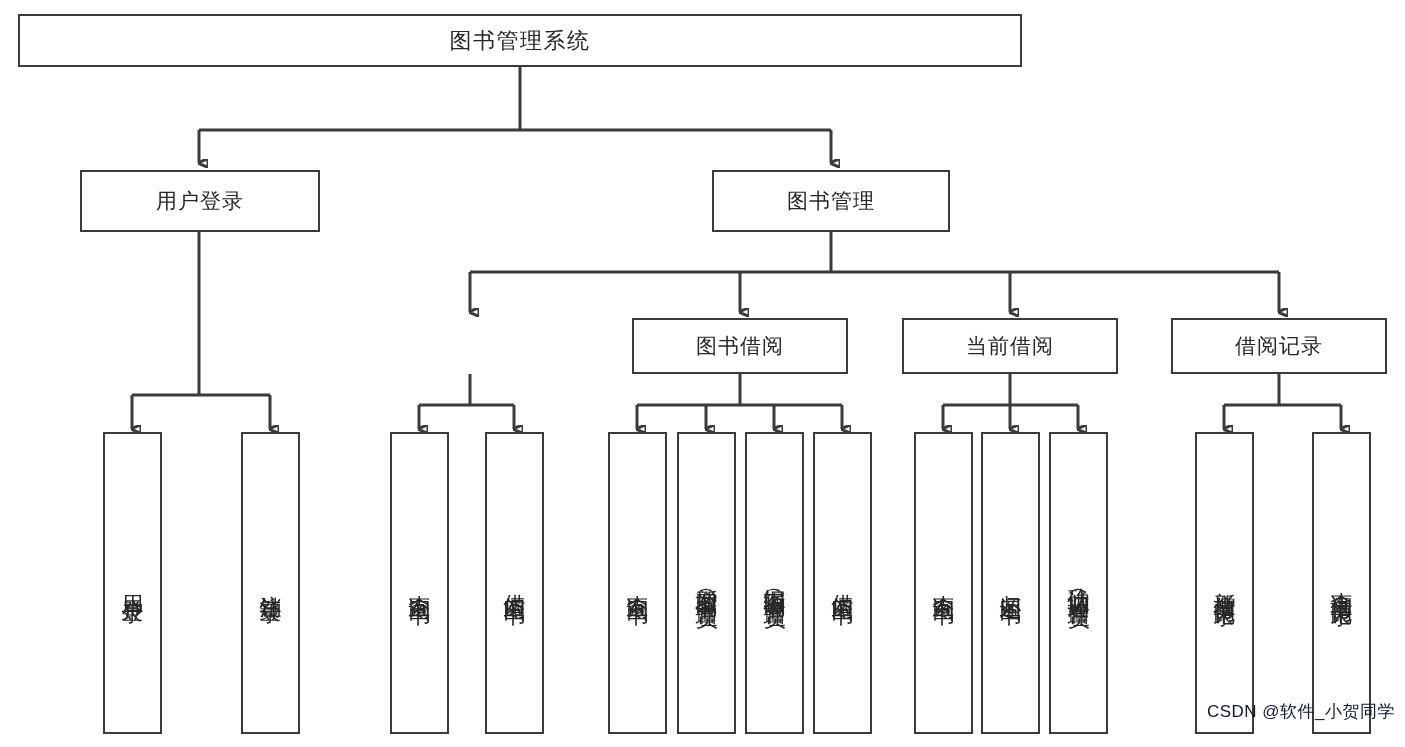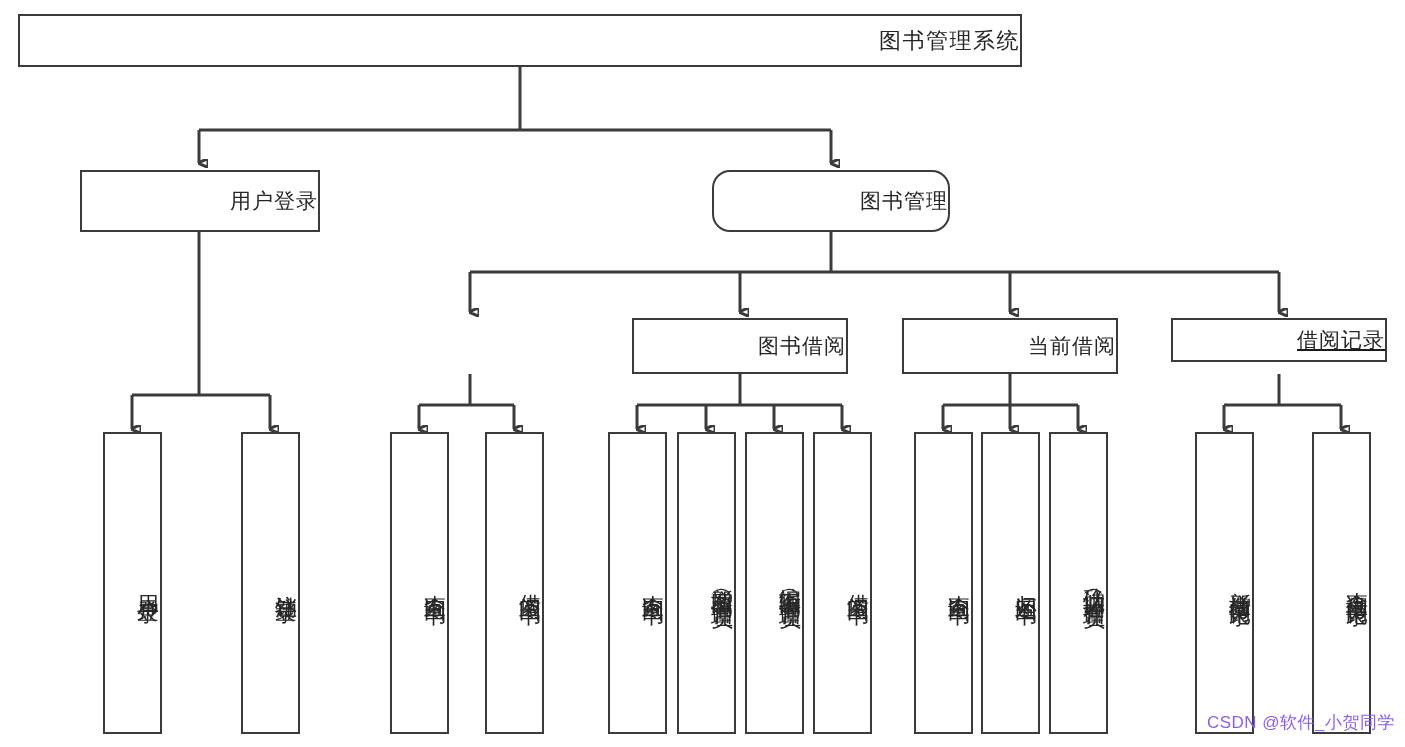--- a/index.html
+++ b/index.html
@@ -12,21 +12,21 @@
   #stage{position:relative;width:1405px;height:747px;}
 
   
   .node{
     position:absolute;
     box-sizing:border-box;
     background:#ffffff;
     border:2px solid #3b3b3b;
     display:flex;
     align-items:center;
-    justify-content:flex-end;
+    justify-content:center;
     color:#1a1a1a;
   }
   .node .lbl{
     display:block;
     text-align:center;
     line-height:1.18;
     white-space:nowrap;
     color:#262626;
   }
   
@@ -47,23 +47,23 @@
   svg#wires{
     position:absolute;left:0;top:0;width:1405px;height:747px;
     pointer-events:none;
   }
   svg#wires line, svg#wires path{
     stroke:#3b3b3b;stroke-width:3;fill:none;
   }
 
   .watermark{
     position:absolute;
-    right:10px;bottom:13px;
+    right:10px;bottom:24px;
     font-size:17px;
-    color:#8b5cf6;
+    color:#0f172a;
     letter-spacing:0.5px;
     white-space:nowrap;
   }
 </style>
 </head>
 <body>
 
 <div id="stage">
 
   <svg id="wires" viewBox="0 0 1405 747">
@@ -114,31 +114,31 @@
     <line x1="1341" y1="405" x2="1341" y2="429" marker-end="url(#arrow)"></line>
   </svg>
 
   <div class="node h-node root" style="left:18px;top:14px;width:1004px;height:53px;">
     <span class="lbl">图书管理系统</span>
   </div>
 
   <div class="node h-node" style="left:80px;top:170px;width:240px;height:62px;">
     <span class="lbl">用户登录</span>
   </div>
-  <div class="node h-node" style="left:712px;top:170px;width:238px;height:62px;border-radius:18px;">
+  <div class="node h-node" style="left:712px;top:170px;width:238px;height:62px;">
     <span class="lbl">图书管理</span>
   </div>
 
   <div class="node h-node" style="left:902px;top:318px;width:216px;height:56px;">
     <span class="lbl">当前借阅</span>
   </div>
   <div class="node h-node" style="left:632px;top:318px;width:216px;height:56px;">
     <span class="lbl">图书借阅</span>
   </div>
-  <div class="node h-node" style="left:1171px;top:318px;width:216px;height:44px;text-decoration:underline;">
+  <div class="node h-node" style="left:1171px;top:318px;width:216px;height:56px;">
     <span class="lbl">借阅记录</span>
   </div>
 
   <div class="node v-node" style="left:103px;top:432px;width:59px;height:302px;">
     <span class="lbl">用户登录</span>
   </div>
   <div class="node v-node" style="left:241px;top:432px;width:59px;height:302px;">
     <span class="lbl">注销登录</span>
   </div>
 

